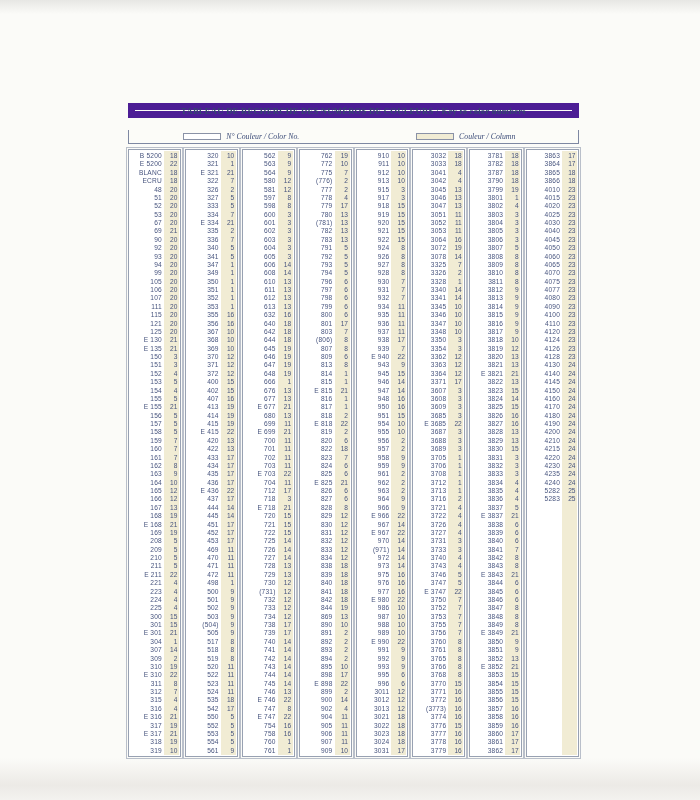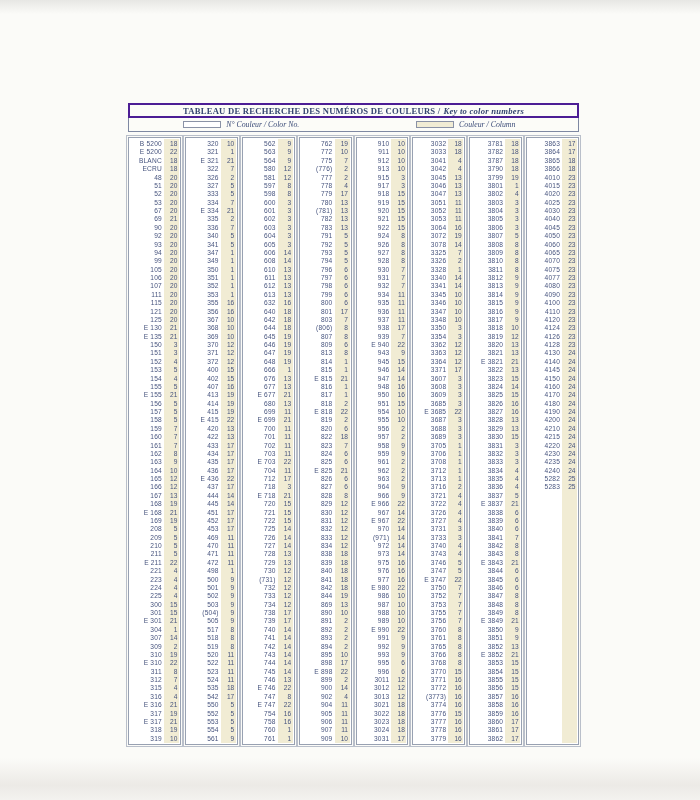--- a/index.html
+++ b/index.html
@@ -9,36 +9,37 @@
     background:#fdfdfa;
     position:relative;
     overflow:hidden;
   }
   .photo-bg {
     position:absolute; inset:0;
     background:linear-gradient(180deg,#e7e7e4 0px,#fbfbf8 14px,#fbfbf8 758px,#eceae6 785px,#f3f2ef 800px);
   }
   .table-wrap { position:absolute; left:128px; top:103px; width:451px; }
   .title-box {
-    border:2px solid #4c1d95;
+    border:7px solid #4c1d95;
     height:15px;
     display:flex; align-items:center; justify-content:center;
     font-family:"Liberation Serif", serif;
     font-size:8.6px; font-weight:bold; color:#344570;
     letter-spacing:0.25px; white-space:nowrap;
     background:#fcfcf8;
   }
-  .title-en { font-style:italic; margin-left:3px; }
+  .title-en { margin-left:3px; }
   .legend-box {
     border:1px solid #7e88a2; border-top:none;
     height:14px;
     display:flex; align-items:center;
     font-family:"Liberation Serif", serif;
     font-size:7.8px; font-style:italic; color:#3c4c78;
     background:#fcfcf8;
+    margin-top:12px;
   }
   .legend-half { flex:1; display:flex; align-items:center; justify-content:center; gap:5px; }
   .swatch { width:38px; height:7px; border:0.75px solid #8a92a6; }
   .cols { display:flex; gap:4px; margin-top:5px; }
   .colbox {
     flex:1; height:608px; position:relative;
     background:#fff;
     border:1px solid #98a1b2;
     outline:1px solid #b9bfca;
     outline-offset:1px;

